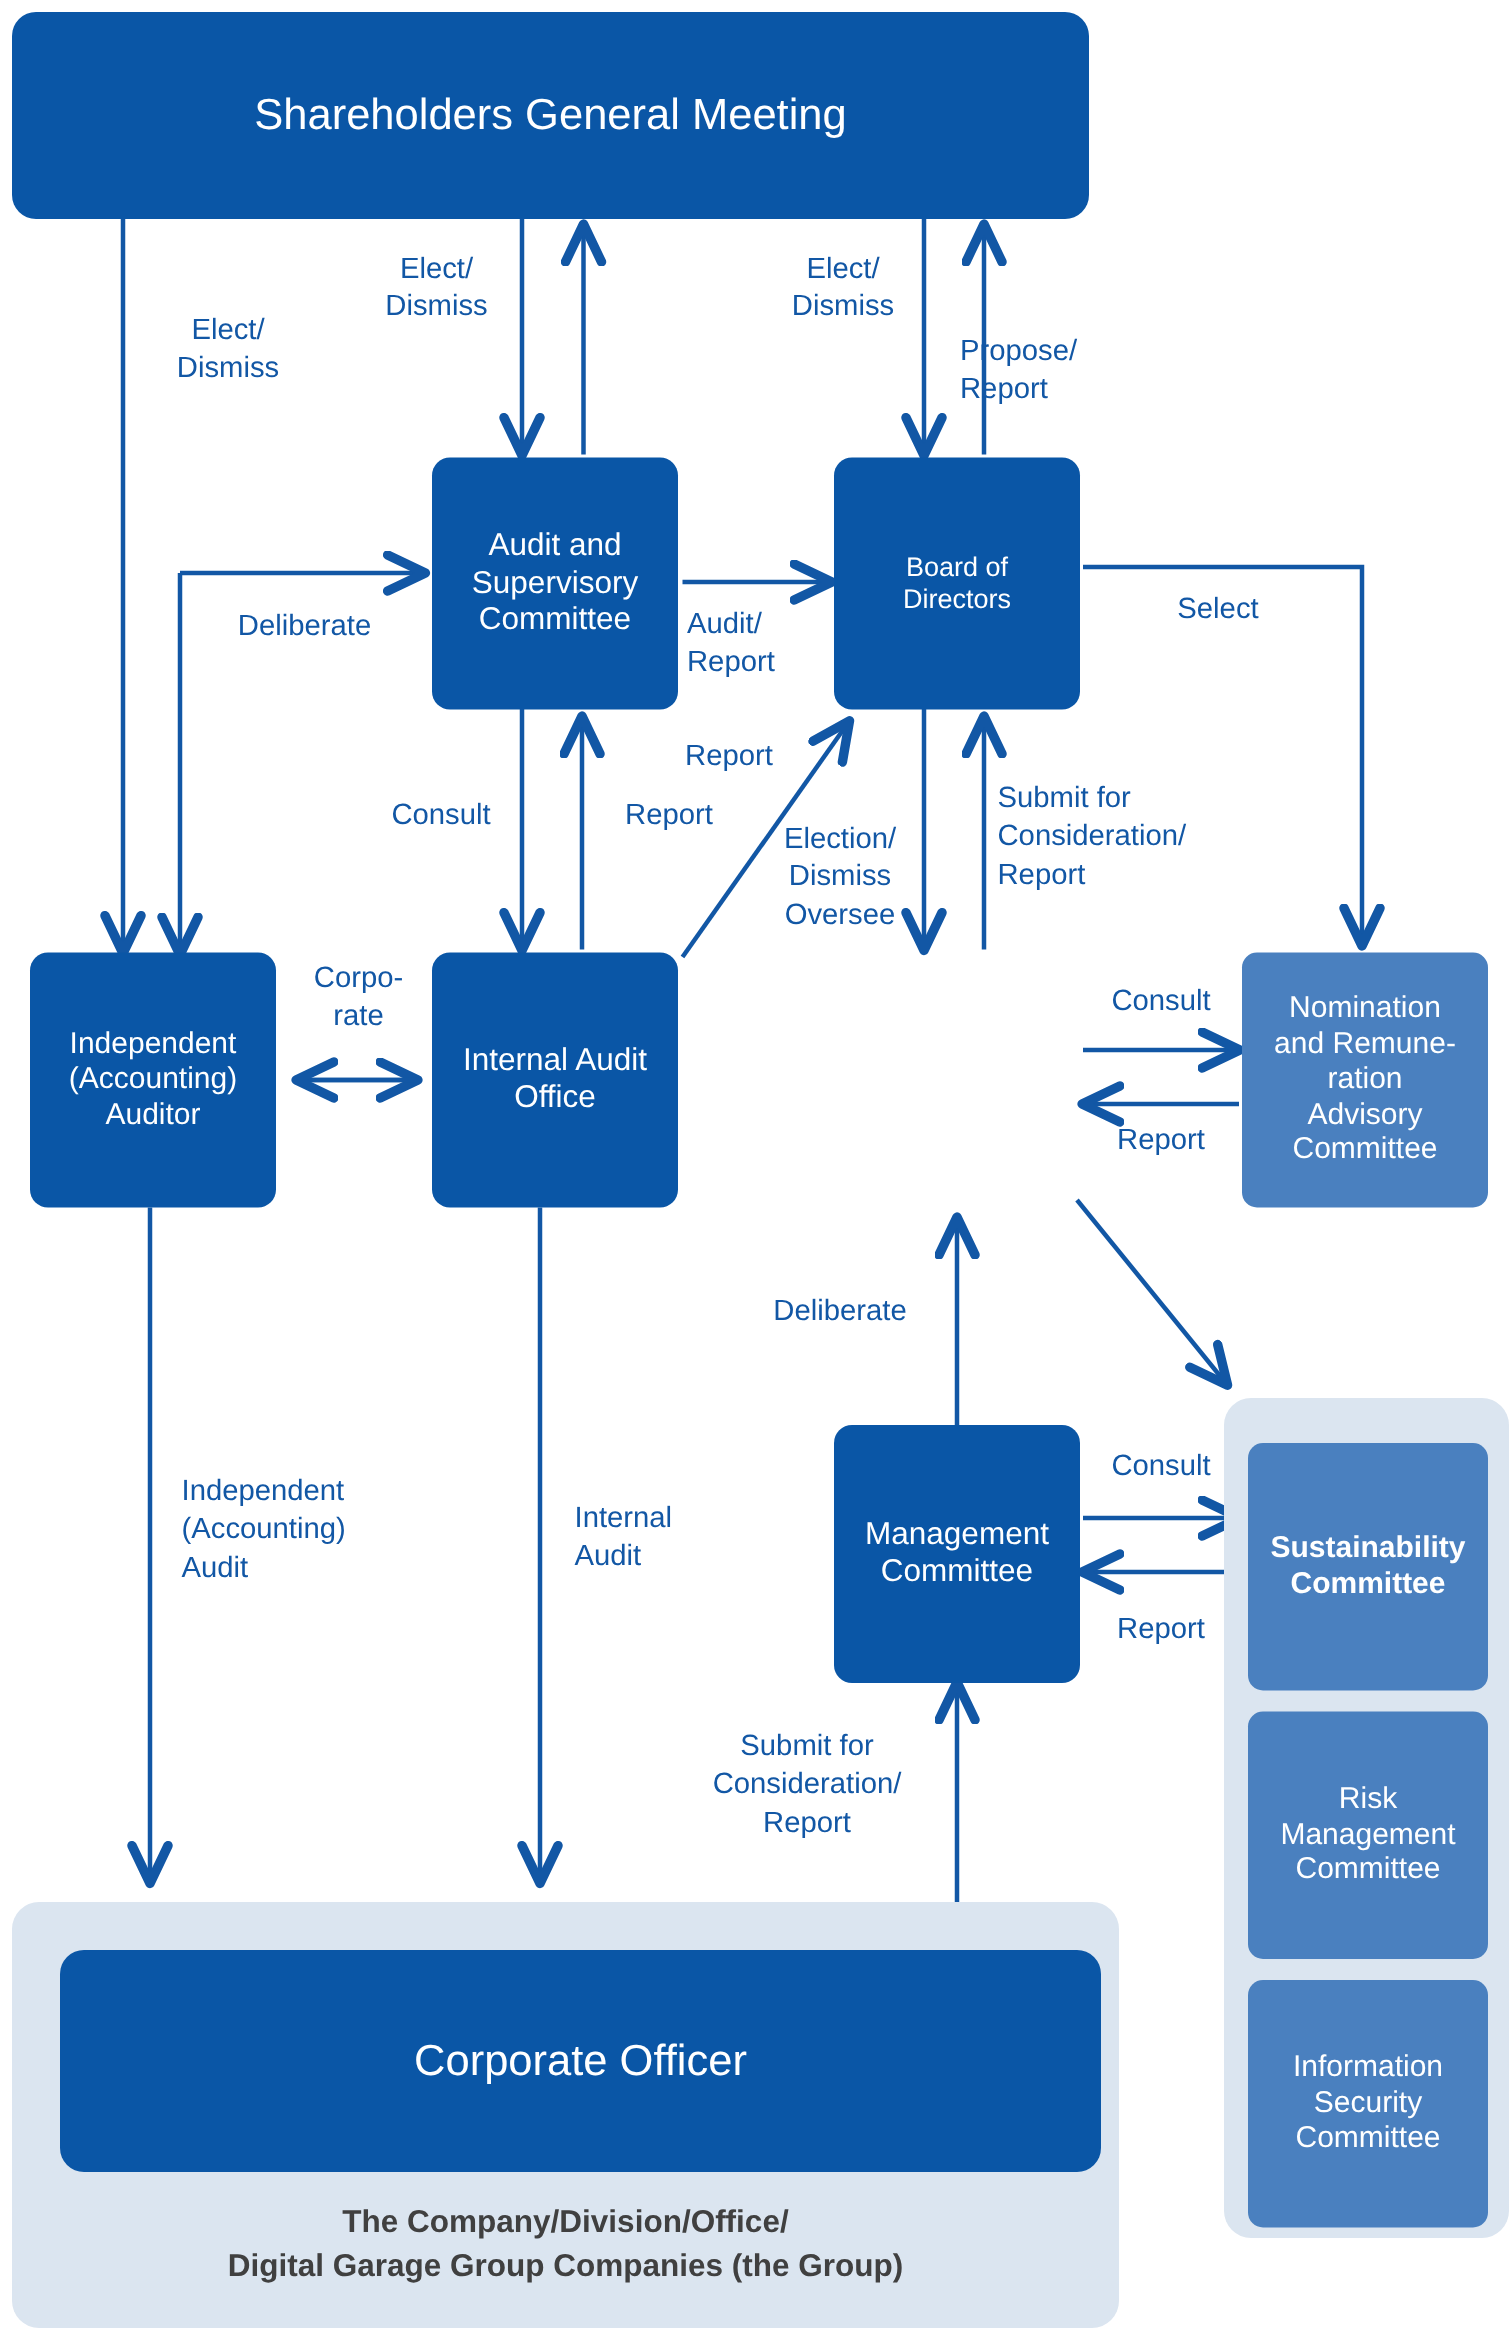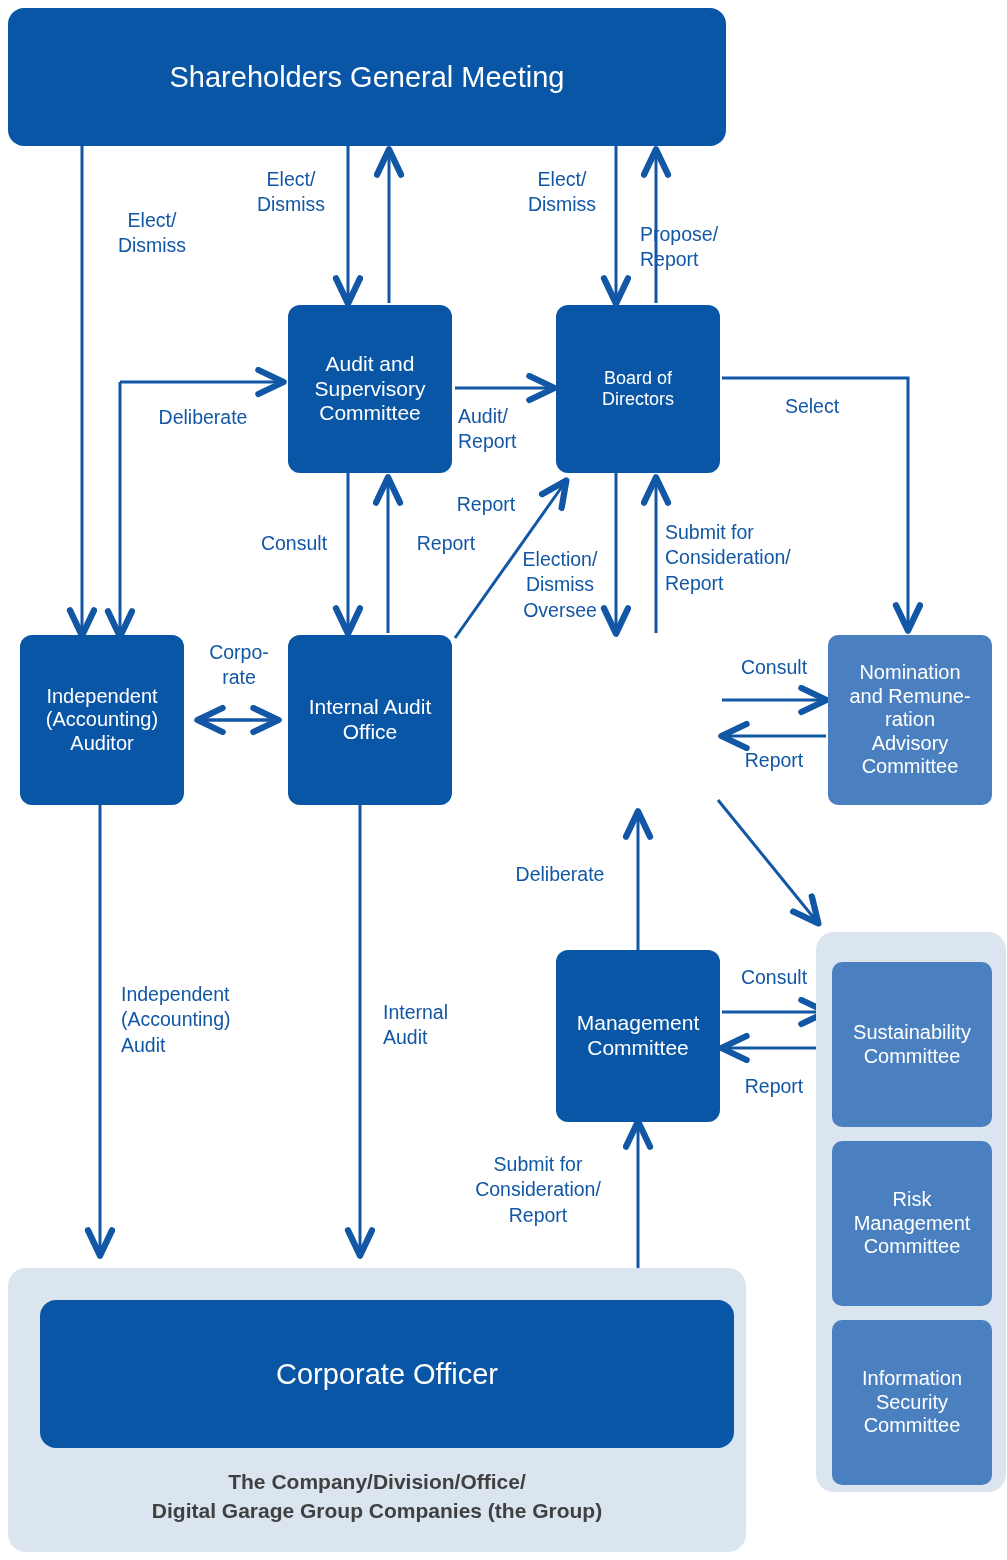--- a/index.html
+++ b/index.html
@@ -121,21 +121,21 @@
   </div>
 
   <div class="node" style="left:556px;top:950px;width:164px;height:172px;font-size:21px;">
     <span class="t" style="white-space:pre-line;">Management
 Committee</span>
   </div>
 
   <div class="panel" style="left:816px;top:932px;width:190px;height:560px;"></div>
 
   <div class="node lite" style="left:832px;top:962px;width:160px;height:165px;font-size:20px;">
-    <span class="t" style="white-space:pre-line;">Sustainability
+    <span class="t" style="white-space:pre-line;font-weight:bold;">Sustainability
 Committee</span>
   </div>
 
   <div class="node lite" style="left:832px;top:1141px;width:160px;height:165px;font-size:20px;">
     <span class="t" style="white-space:pre-line;">Risk
 Management
 Committee</span>
   </div>
 
   <div class="node lite" style="left:832px;top:1320px;width:160px;height:165px;font-size:20px;">

